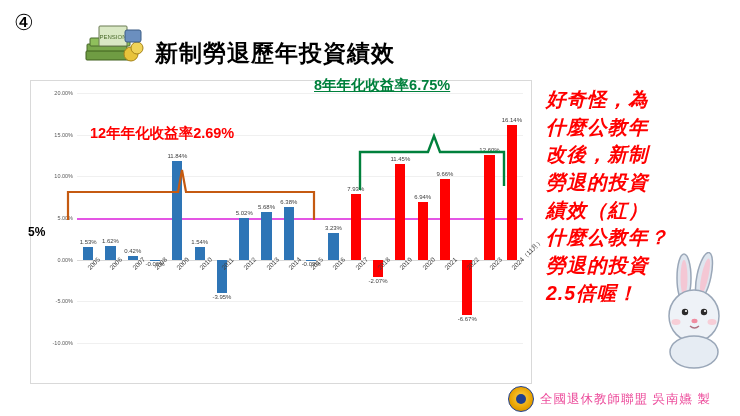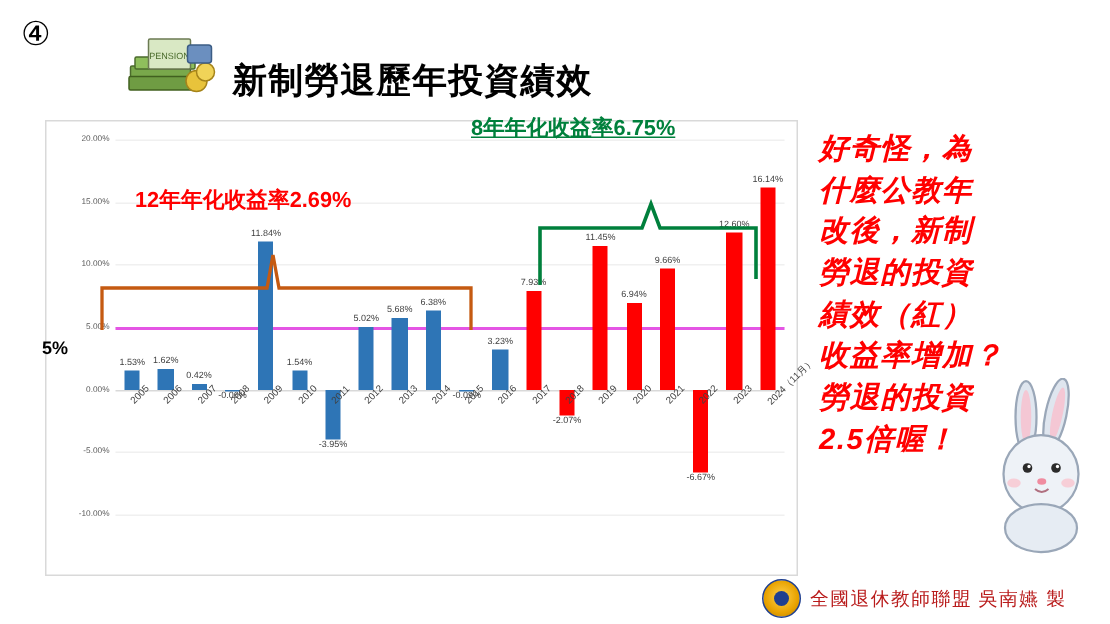--- a/index.html
+++ b/index.html
@@ -35,21 +35,21 @@
   .ann-green{position:absolute;font-size:14.5px;font-weight:bold;color:#00803c;white-space:nowrap;}
 
   
   .right-text{position:absolute;left:546px;top:86px;width:180px;font-size:19.5px;font-weight:bold;color:#ff0000;line-height:1.42;letter-spacing:1px;font-style:italic;}
   .right-text div{white-space:nowrap;}
 
   
   .footer{position:absolute;left:508px;top:386px;display:flex;align-items:center;gap:6px;}
   .footer-seal{width:24px;height:24px;border-radius:50%;background:radial-gradient(circle at 50% 45%,#ffd24d 0%,#e8a200 60%,#b77c00 100%);border:1.5px solid #1f3f8f;position:relative;}
   .footer-seal:after{content:"";position:absolute;left:50%;top:50%;width:10px;height:10px;margin:-5px 0 0 -5px;border-radius:50%;background:#1f3f8f;}
-  .footer-text{font-size:12.5px;color:#b91c1c;letter-spacing:1px;}
+  .footer-text{font-size:12.5px;color:#ec4899;letter-spacing:1px;}
 
   
   .rabbit{position:absolute;left:660px;top:252px;width:72px;height:118px;}
 </style>
 </head>
 <body>
 
 <div class="slide">
 
   <div class="slide-num">④</div>
@@ -160,21 +160,21 @@
   <div class="ann-green" style="left:314px;top:76px;text-decoration:underline;">8年年化收益率6.75%</div>
 
   <div class="label5" style="left:28px;top:225px;">5%</div>
 
   <div class="right-text" id="right-text">
       <div>好奇怪，為</div>
       <div>什麼公教年</div>
       <div>改後，新制</div>
       <div>勞退的投資</div>
       <div>績效（紅）</div>
-      <div>收益率增加？</div>
+      <div>什麼公教年？</div>
       <div>勞退的投資</div>
       <div>2.5倍喔！</div>
     </div>
 
   <div class="rabbit">
     <svg width="72" height="118" viewBox="0 0 72 118">
       <ellipse cx="24" cy="26" rx="7" ry="24" fill="#dfe6ef" stroke="#9aa7b8" stroke-width="1.5"></ellipse>
       <ellipse cx="24" cy="26" rx="3.5" ry="18" fill="#f4c7d4"></ellipse>
       <ellipse cx="44" cy="24" rx="7" ry="24" fill="#dfe6ef" stroke="#9aa7b8" stroke-width="1.5" transform="rotate(12 44 24)"></ellipse>
       <ellipse cx="45" cy="24" rx="3.5" ry="18" fill="#f4c7d4" transform="rotate(12 45 24)"></ellipse>

